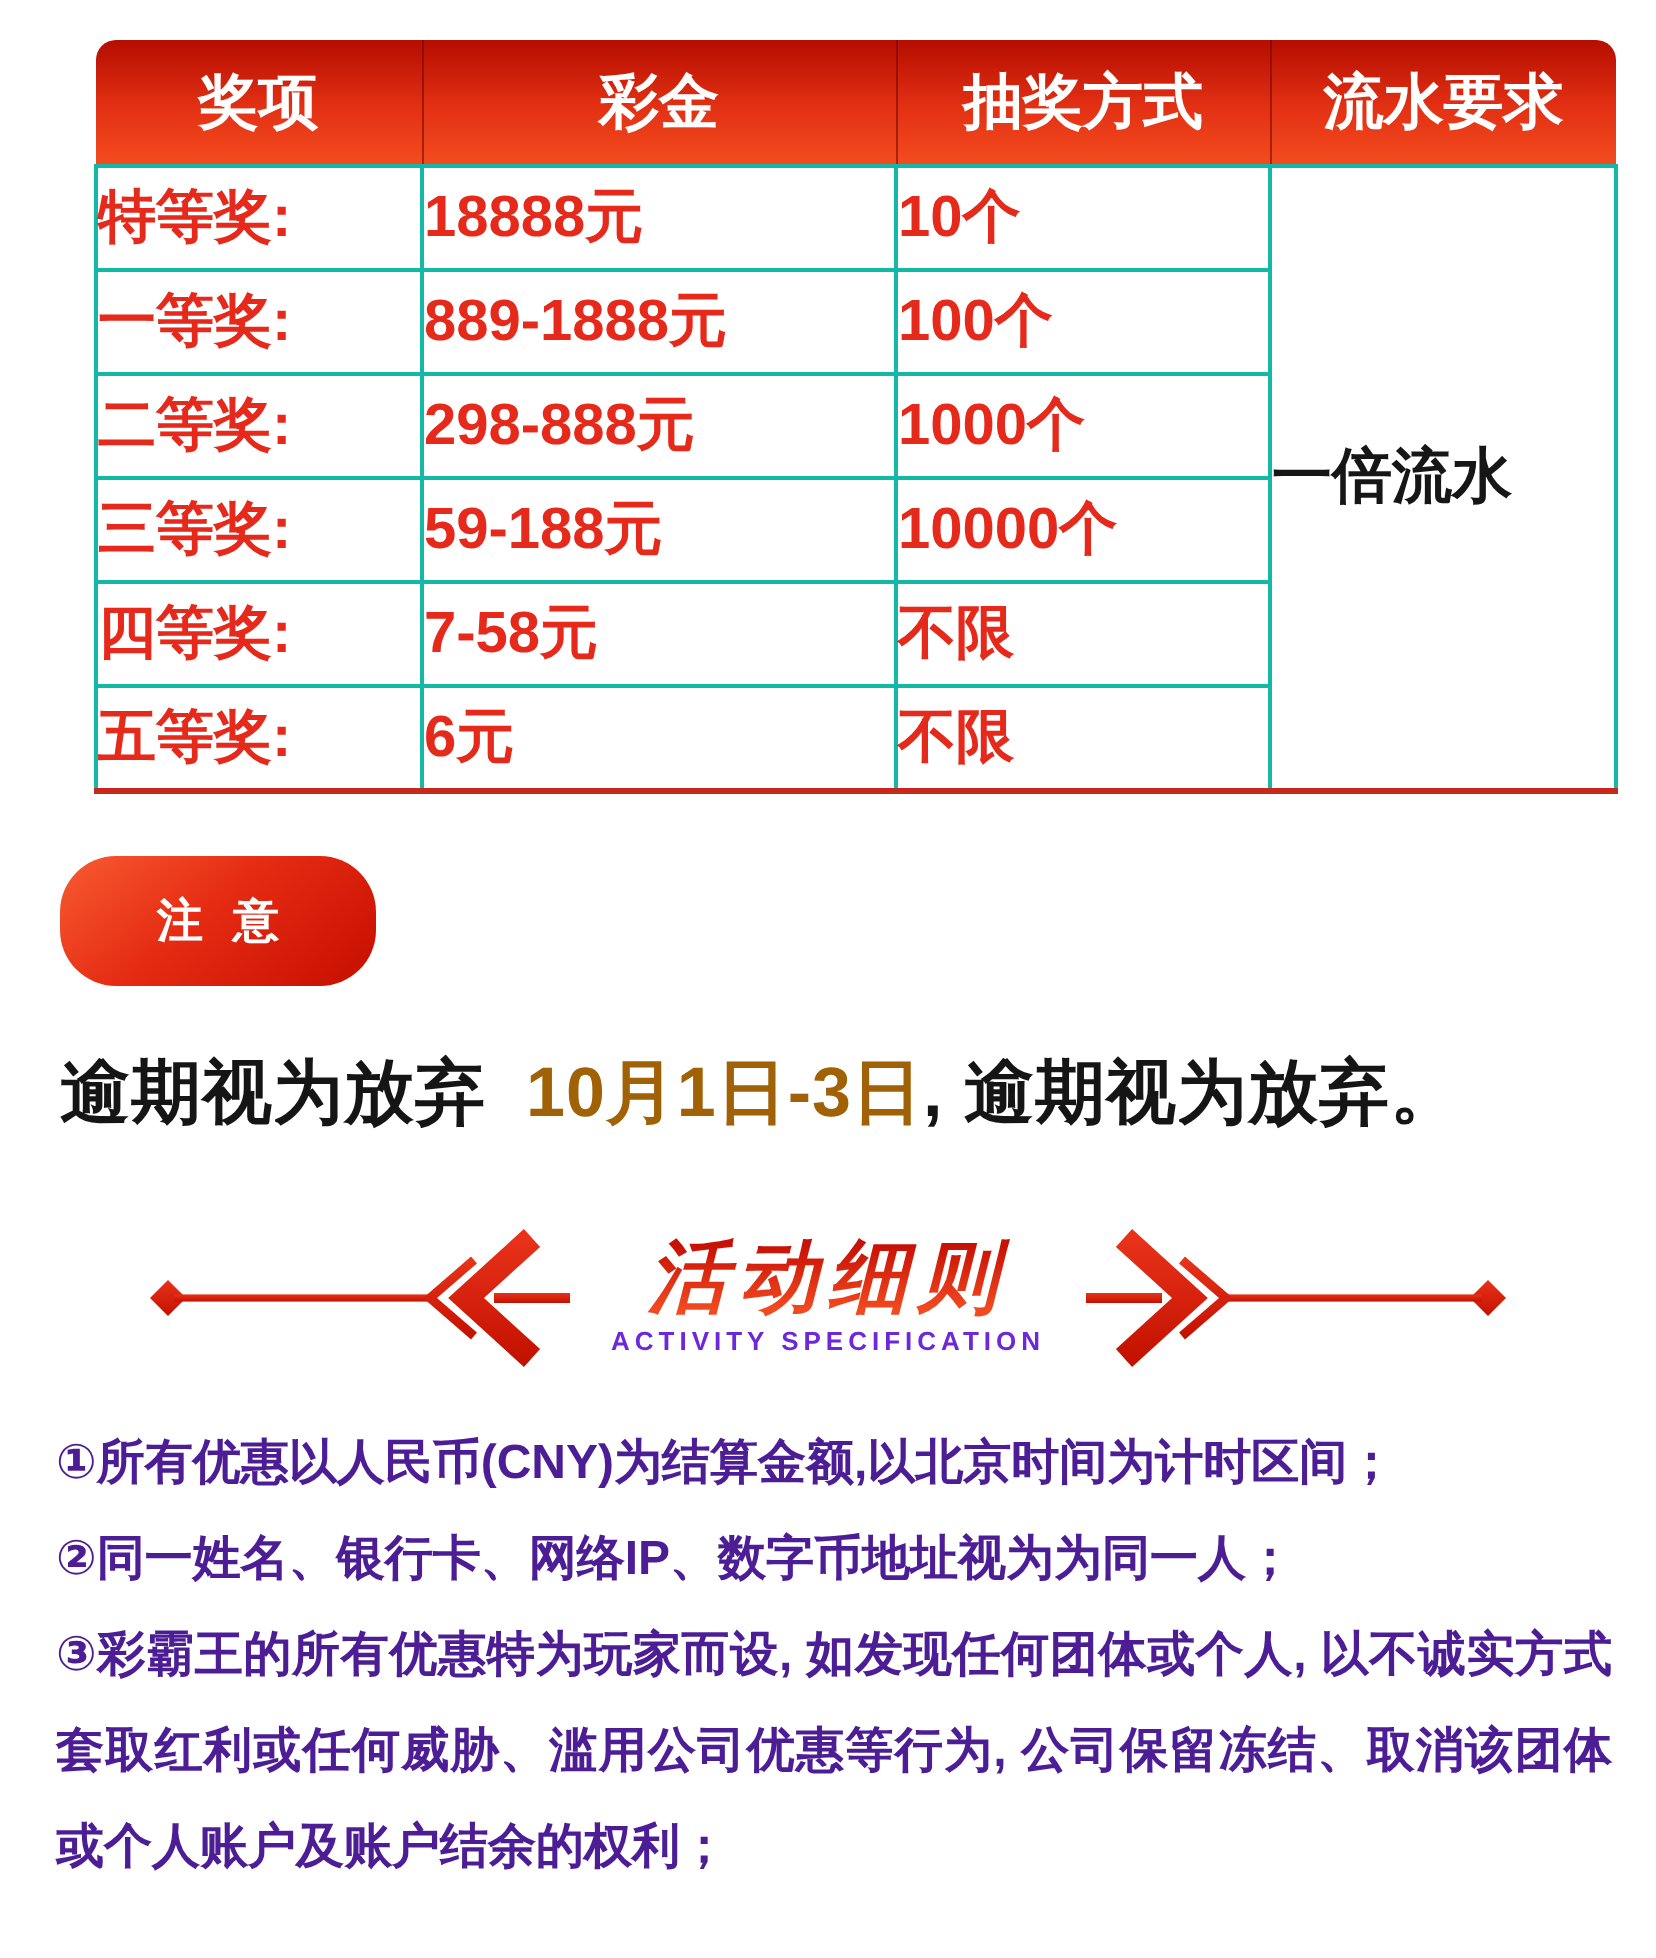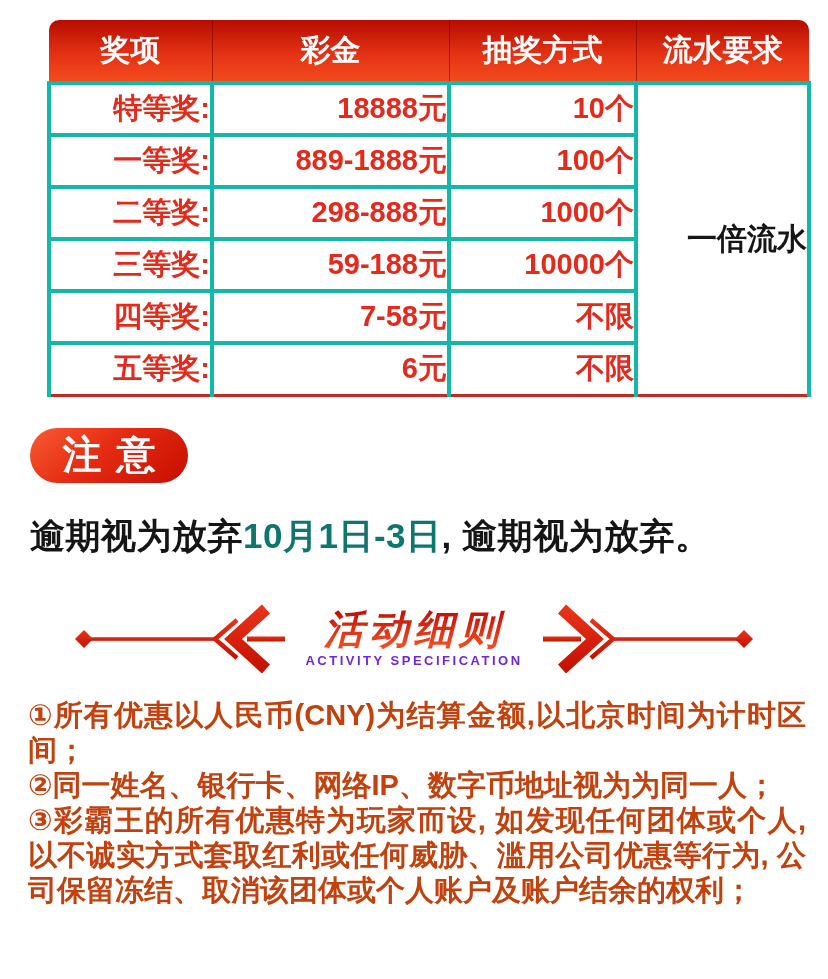--- a/index.html
+++ b/index.html
@@ -22,45 +22,45 @@
   table.prize col.c4 { width:173px; }
   table.prize th {
     height:63px;
     background:linear-gradient(180deg,#b50d00 0%,#e33114 55%,#f34b1e 100%);
     color:#fff; font-size:30px; font-weight:bold; text-align:center;
     border-right:1px solid rgba(110,5,0,.55);
   }
   table.prize th:first-child { border-top-left-radius:10px; }
   table.prize th:last-child  { border-top-right-radius:10px; border-right:none; }
   table.prize td {
-    height:52px; background:#fff; text-align:right; vertical-align:middle;
-    border:4px solid #14b8a6;
+    height:52px; background:#fff; text-align:left; vertical-align:middle;
+    border:2px solid #14b8a6;
     font-size:29px; font-weight:bold; color:#e5291b;
   }
   table.prize tr:last-child td { border-bottom:3px solid #c6281c; }
   table.prize td.turnover {
     color:#161616; font-weight:700; font-size:30px;
     border-bottom:3px solid #c6281c;
   }
 
   
   .notice-badge {
     margin:31px 0 0 30px;
-    width:158px; height:55px; border-radius:28px;
+    width:158px; height:65px; border-radius:28px;
     background:linear-gradient(140deg,#f85b33 0%,#e52b12 45%,#c60e00 100%);
     display:flex; align-items:center; justify-content:center;
-    color:#fff; font-size:39px; font-weight:bold;
+    color:#fff; font-size:23px; font-weight:bold;
     letter-spacing:15px; text-indent:15px;
   }
   .notice-text {
     margin:30px 30px 0 30px;
     font-size:35px; font-weight:bold; color:#151515;
     letter-spacing:.5px; white-space:nowrap;
   }
-  .notice-text .hl { color:#0f766e; }
+  .notice-text .hl { color:#a16207;margin-left:20px; }
 
   
   .section-head {
     margin-top:44px;
     display:flex; align-items:center; justify-content:center; gap:14px;
   }
   .deco { width:210px; height:70px; flex:0 0 auto; }
   .deco.right { transform:scaleX(-1); }
   .sec-titles { text-align:center; padding:0 6px; }
   .sec-title {
@@ -74,22 +74,22 @@
     }
   }
   .sec-sub {
     margin-top:4px; font-size:13px; font-weight:bold;
     letter-spacing:2.5px; color:#6d28d9;
   }
 
   
   .rules { margin:24px 24px 0 28px; width:778px; }
   .rules p {
-    font-size:29px; font-weight:600; color:#c2410c;
-    line-height:35px; text-align:justify;
+    font-size:24px; font-weight:600; color:#4c1d95;
+    line-height:48px; text-align:justify;
   }
 </style>
 </head>
 <body>
 
 <div class="page">
 
   <div class="table-wrap">
     <table class="prize">
       <colgroup>

